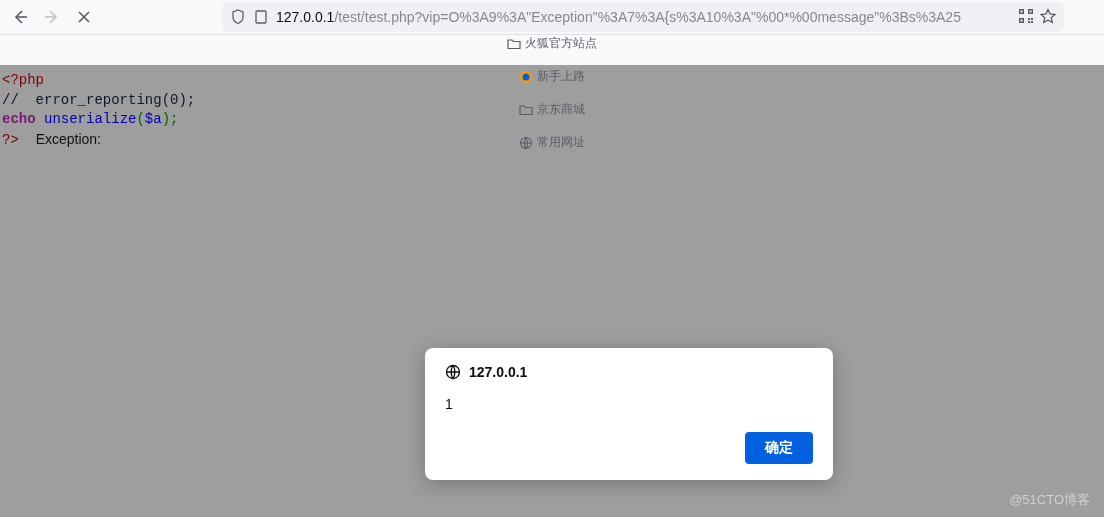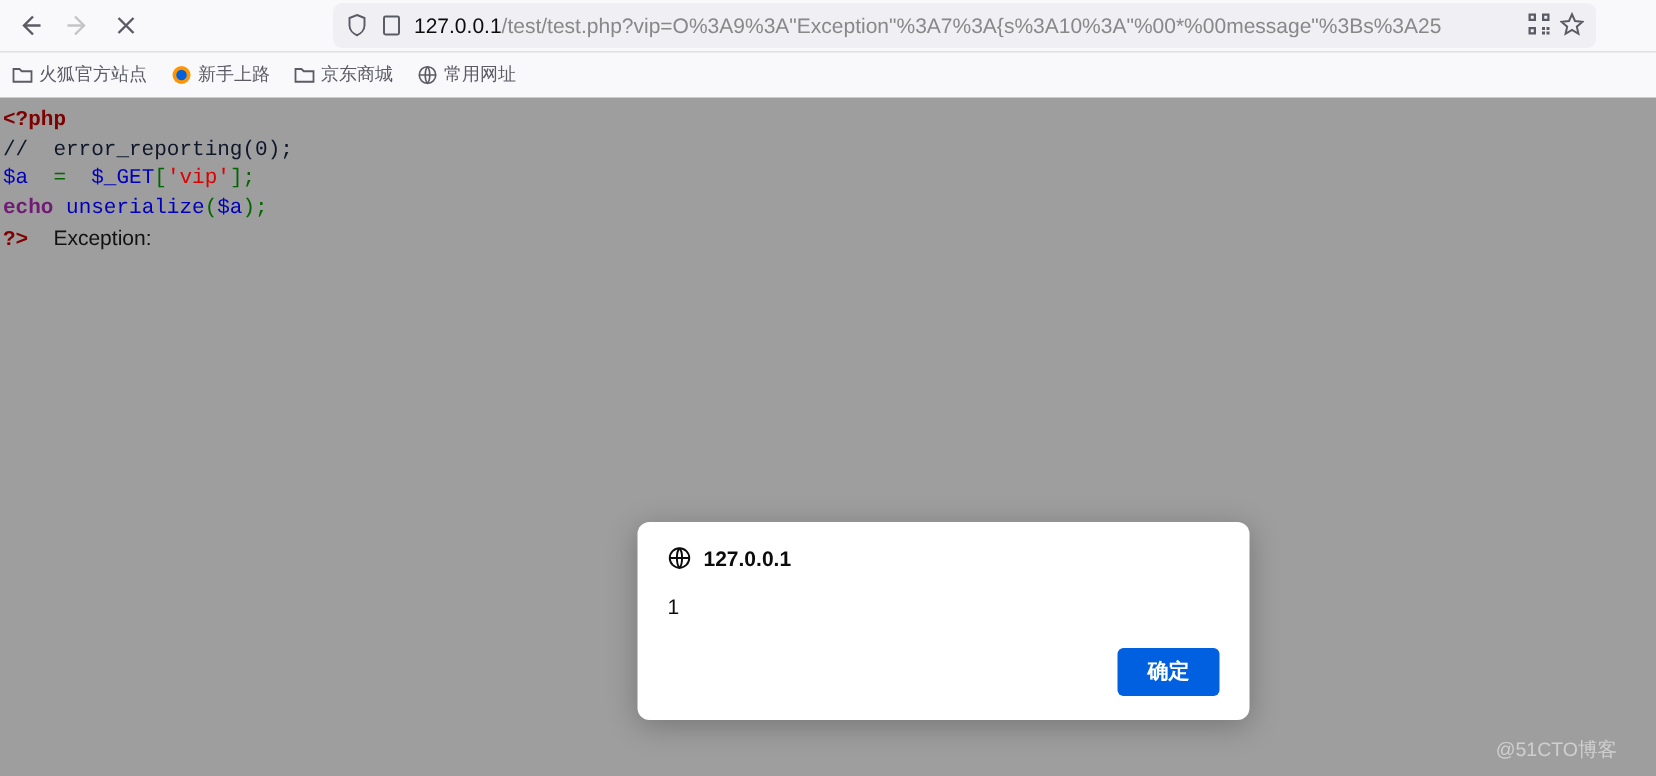--- a/index.html
+++ b/index.html
@@ -68,36 +68,37 @@
     }
     .bookmarks-row {
       display: flex;
       align-items: center;
       height: 30px;
       padding: 0 8px;
       gap: 16px;
       font-size: 12px;
       color: #5b5b66;
       border-top: 1px solid #e0e0e6;
+      flex-direction: column;
     }
     .bookmark-item {
       display: flex;
       align-items: center;
       gap: 4px;
       cursor: pointer;
     }
     .folder-icon { color: #5b5b66; }
     .content {
       padding: 6px 2px 2px 2px;
       font-family: Consolas, "Courier New", monospace;
       font-size: 14px;
       line-height: 1.4;
     }
     .content .line { white-space: pre; }
-    .c-tag { color: #7f0000; font-weight: bold; }
+    .c-tag { color: #7f0000; }
     .c-kw { color: #006600; }
     .c-paren { color: #006600; }
     .c-const { color: #0000bb; }
     .c-var { color: #0000bb; }
     .c-comment { color: #0f172a; }
     .c-str { color: #dd0000; }
     .c-echo { color: #701a75; font-weight: bold; }
     .exception-line {
       font-family: -apple-system, BlinkMacSystemFont, "Segoe UI", sans-serif;
       font-size: 14px;
@@ -143,21 +144,21 @@
       border: none;
       border-radius: 4px;
       padding: 7px 20px;
       font-size: 14px;
       font-weight: 600;
       cursor: pointer;
       text-align: center;
     }
     .watermark {
       position: absolute;
-      right: 26px;
+      right: 14px;
       bottom: 8px;
       color: rgba(255,255,255,0.5);
       font-size: 13px;
     }
   </style>
 </head>
 <body>
 
 <div class="browser-chrome">
   <div class="nav-row">
@@ -241,21 +242,20 @@
           <path d="M1.5 7 H12.5 M7 1.5 C9 3.5 9 10.5 7 12.5 C5 10.5 5 3.5 7 1.5"></path>
         </svg>
       <span>常用网址</span>
     </div>
   </div>
 </div>
 
 <div class="content">
   <div class="line"><span class="c-tag">&lt;?php</span></div>
   <div class="line"><span class="c-comment">//  error_reporting(0);</span></div>
-  <div class="line"><span class="c-var">$a</span><span class="c-kw">&nbsp;&nbsp;=&nbsp;&nbsp;</span><span class="c-var">$_GET</span><span class="c-paren">[</span><span class="c-str">'vip'</span><span class="c-paren">];</span></div>
   <div class="line"><span class="c-echo">echo </span><span class="c-const">unserialize</span><span class="c-paren">(</span><span class="c-var">$a</span><span class="c-paren">);</span></div>
   <div class="line"><span class="c-tag">?&gt;</span><span>  </span><span class="exception-line">Exception:</span></div>
 </div>
 
 <div class="dialog-backdrop">
   <div class="dialog">
     <div class="dialog-header">
       <svg width="16" height="16" viewBox="0 0 16 16" fill="none" stroke="#0c0c0d" stroke-width="1.3">
           <circle cx="8" cy="8" r="6.5"></circle>
           <path d="M1.5 8 H14.5 M8 1.5 C10.3 3.8 10.3 12.2 8 14.5 C5.7 12.2 5.7 3.8 8 1.5"></path>

